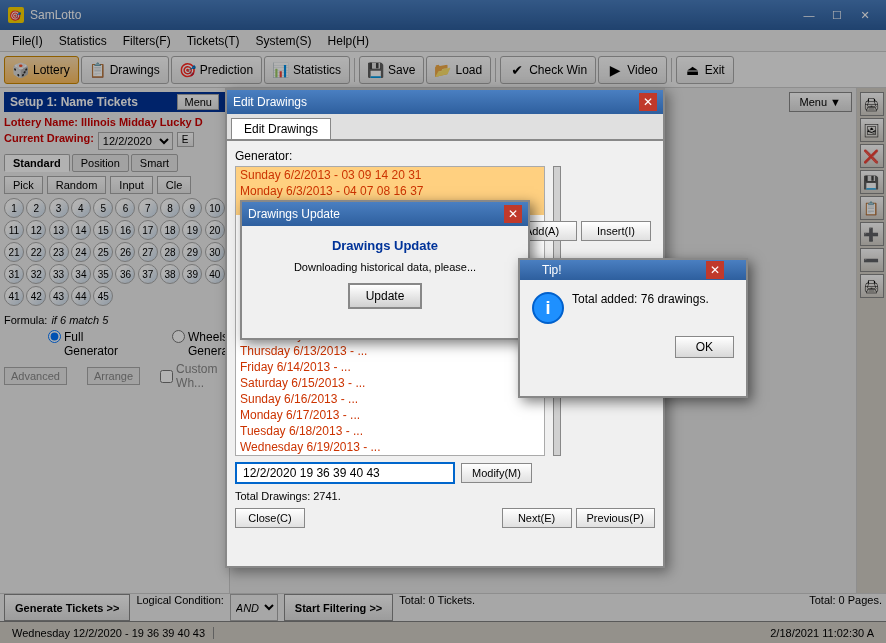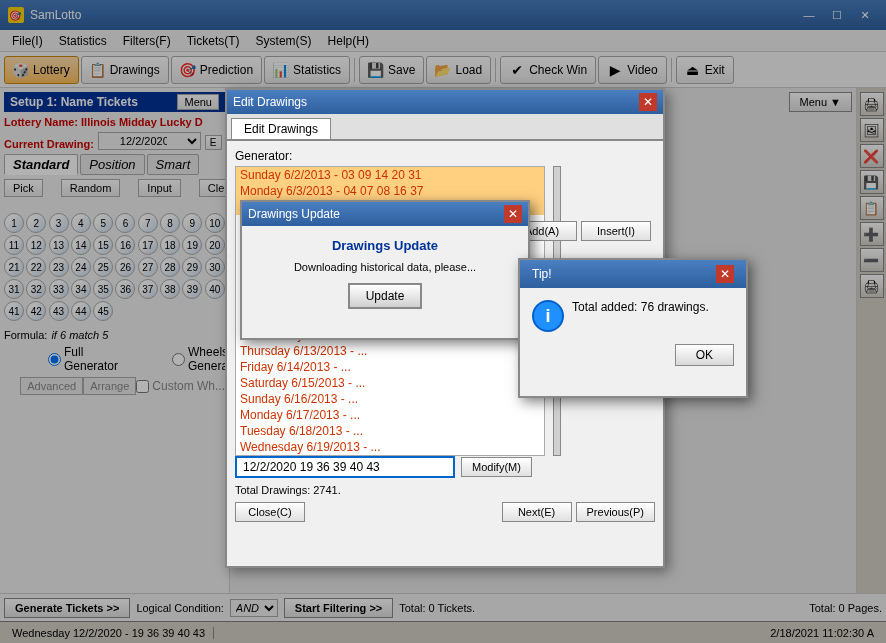--- a/index.html
+++ b/index.html
@@ -86,50 +86,49 @@
       margin-bottom: 2px;
     }
     .lottery-name {
       color: #cc0000;
       font-size: 11px;
       padding: 2px 0;
       font-weight: bold;
     }
     .current-drawing-row {
       display: flex;
-      align-items: flex-end;
+      align-items: flex-start;
       gap: 4px;
       margin: 2px 0;
     }
     .current-drawing-label { color: #cc0000; font-weight: bold; font-size: 11px; }
     .drawing-select {
       border: 1px solid #aaa;
-      padding: 1px 17px;
-      font-size: 11px;
-      width: 103px;
+      padding: 1px 0;
+      font-size: 11px;
+      width: 75px;
     }
     .mode-tabs {
       display: flex;
       gap: 2px;
       margin: 4px 0;
     }
     .mode-tab {
       padding: 2px 8px;
       border: 1px solid #aaa;
       cursor: pointer;
       background: #e8e8e8;
-      font-size: 13px;
+      font-size: 11px;
       border-radius: 2px;
-      font-style: italic;
     }
     .mode-tab.active { background: white; border-bottom: 1px solid white; font-weight: bold; }
     .picker-row {
       display: flex;
-      gap: 18px;
-      margin-bottom: 16px;
+      gap: 4px;
+      margin-bottom: 4px;
     }
     .pick-btn {
       padding: 2px 8px;
       border: 1px solid #aaa;
       background: linear-gradient(to bottom, #fff, #e8e8e8);
       cursor: pointer;
       font-size: 11px;
     }
     .number-grid {
       display: grid;
@@ -157,23 +156,23 @@
       gap: 4px;
     }
     .formula-label { font-size: 11px; }
     .formula-val { font-size: 11px; color: #000; font-style: italic; }
 
     .generator-row {
       display: flex;
       gap: 10px;
       margin-top: 4px;
     }
-    .radio-item { display: flex; align-items: center; gap: 3px; font-size: 11px; cursor: pointer; padding-left: 44px; }
-
-    .advanced-row { display: flex; gap: 0; margin-top: 4px; align-items: center; justify-content: flex-end; }
+    .radio-item { display: flex; align-items: flex-start; gap: 3px; font-size: 11px; cursor: pointer; padding-left: 44px; }
+
+    .advanced-row { display: flex; gap: 20px; margin-top: 4px; align-items: center; }
     .adv-btn { padding: 2px 6px; border: 1px solid #aaa; background: #e8e8e8; font-size: 11px; cursor: pointer; color: #888; }
     .checkbox-item { display: flex; align-items: center; gap: 3px; font-size: 11px; color: #888; }
 
     
     .right-toolbar {
       width: 30px;
       background: #d4d0c8;
       border-left: 1px solid #ccc;
       display: flex;
       flex-direction: column;
@@ -192,21 +191,20 @@
       justify-content: center;
       font-size: 13px;
     }
 
     
     .bottom-bar {
       height: 28px;
       background: #f0f0f0;
       border-top: 1px solid #ccc;
       display: flex;
-      align-items: center;
       padding: 0 4px;
       gap: 6px;
     }
     .gen-tickets-btn {
       padding: 3px 10px;
       background: linear-gradient(to bottom, #fff, #e0e0e0);
       border: 1px solid #888;
       cursor: pointer;
       font-size: 11px;
       font-weight: bold;
@@ -318,20 +316,21 @@
       background: linear-gradient(to bottom, #fff, #e0e0e0);
       cursor: pointer;
       font-size: 11px;
       min-width: 70px;
       text-align: center;
     }
     .modal-input-row {
       display: flex;
       align-items: center;
       gap: 6px;
+      margin-top: 6px;
     }
     .modal-current-input {
       border: 2px solid #0066cc;
       padding: 2px 6px;
       font-size: 12px;
       width: 220px;
       background: white;
     }
     .modal-total { font-size: 11px; margin-top: 6px; }
     .modal-bottom-row {
@@ -383,25 +382,25 @@
       left: 518px;
       width: 230px;
       height: 140px;
       background: #f0f0f0;
       border: 2px solid #888;
       box-shadow: 4px 4px 12px rgba(0,0,0,0.5);
       z-index: 40;
     }
     .tip-title-bar {
       background: linear-gradient(to bottom, #4a7fc1, #2e5f9e);
-      height: 28px;
+      height: 20px;
       display: flex;
       align-items: center;
       justify-content: space-between;
-      padding: 0 12px;
+      padding: 0 22px;
       color: white;
     }
     .tip-content {
       padding: 12px;
       display: flex;
       gap: 8px;
       align-items: flex-start;
     }
     .tip-icon {
       width: 32px;

